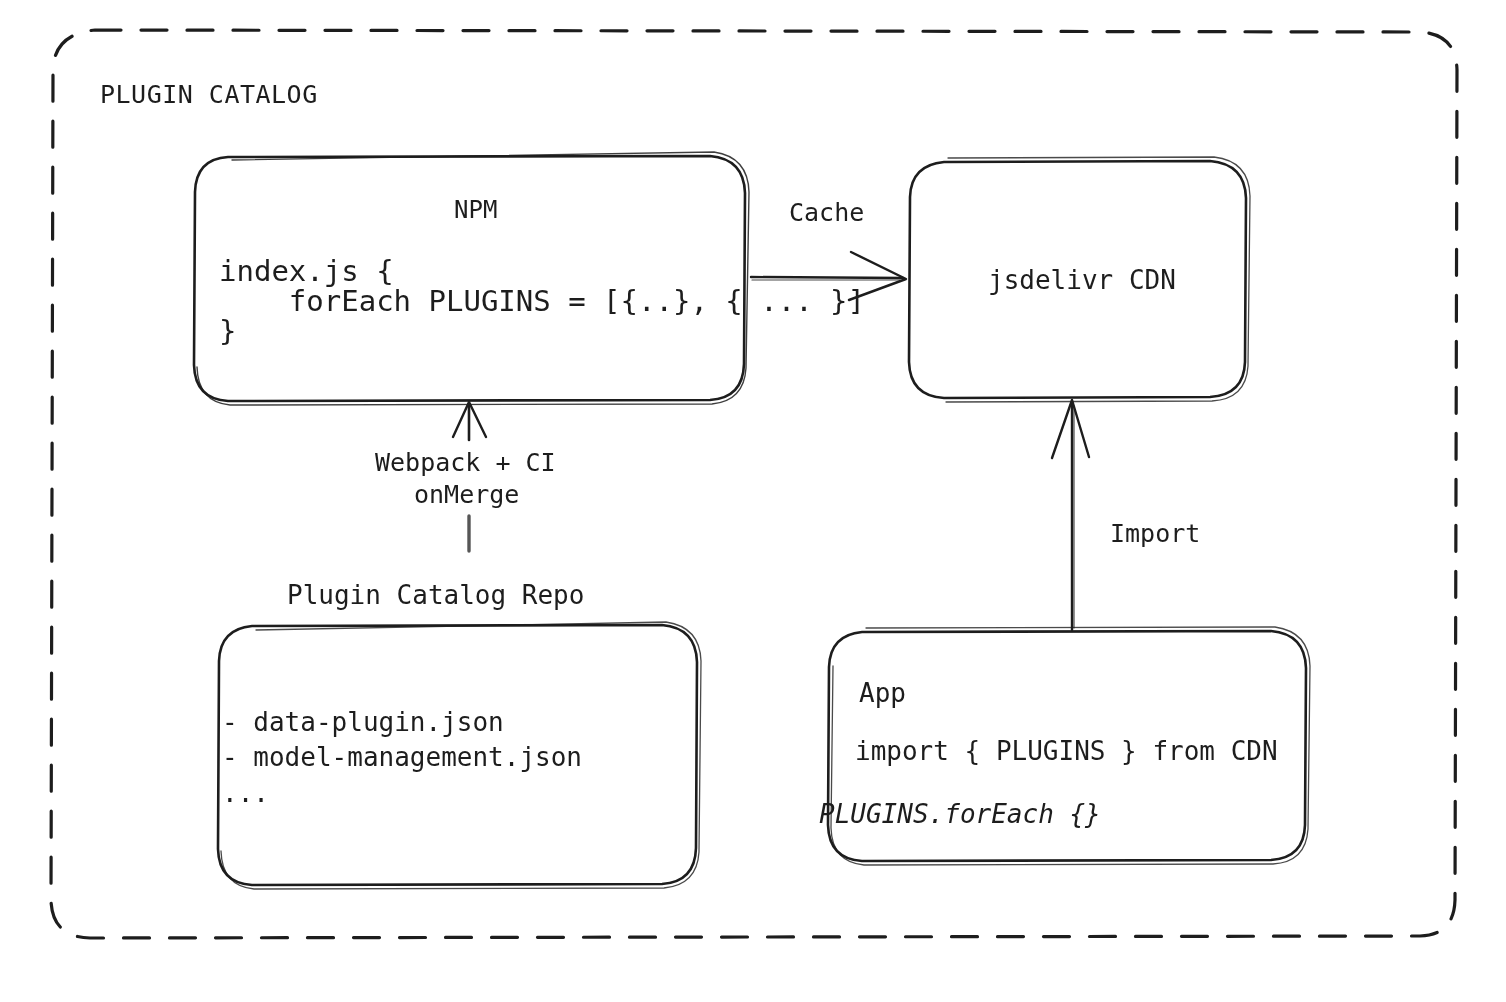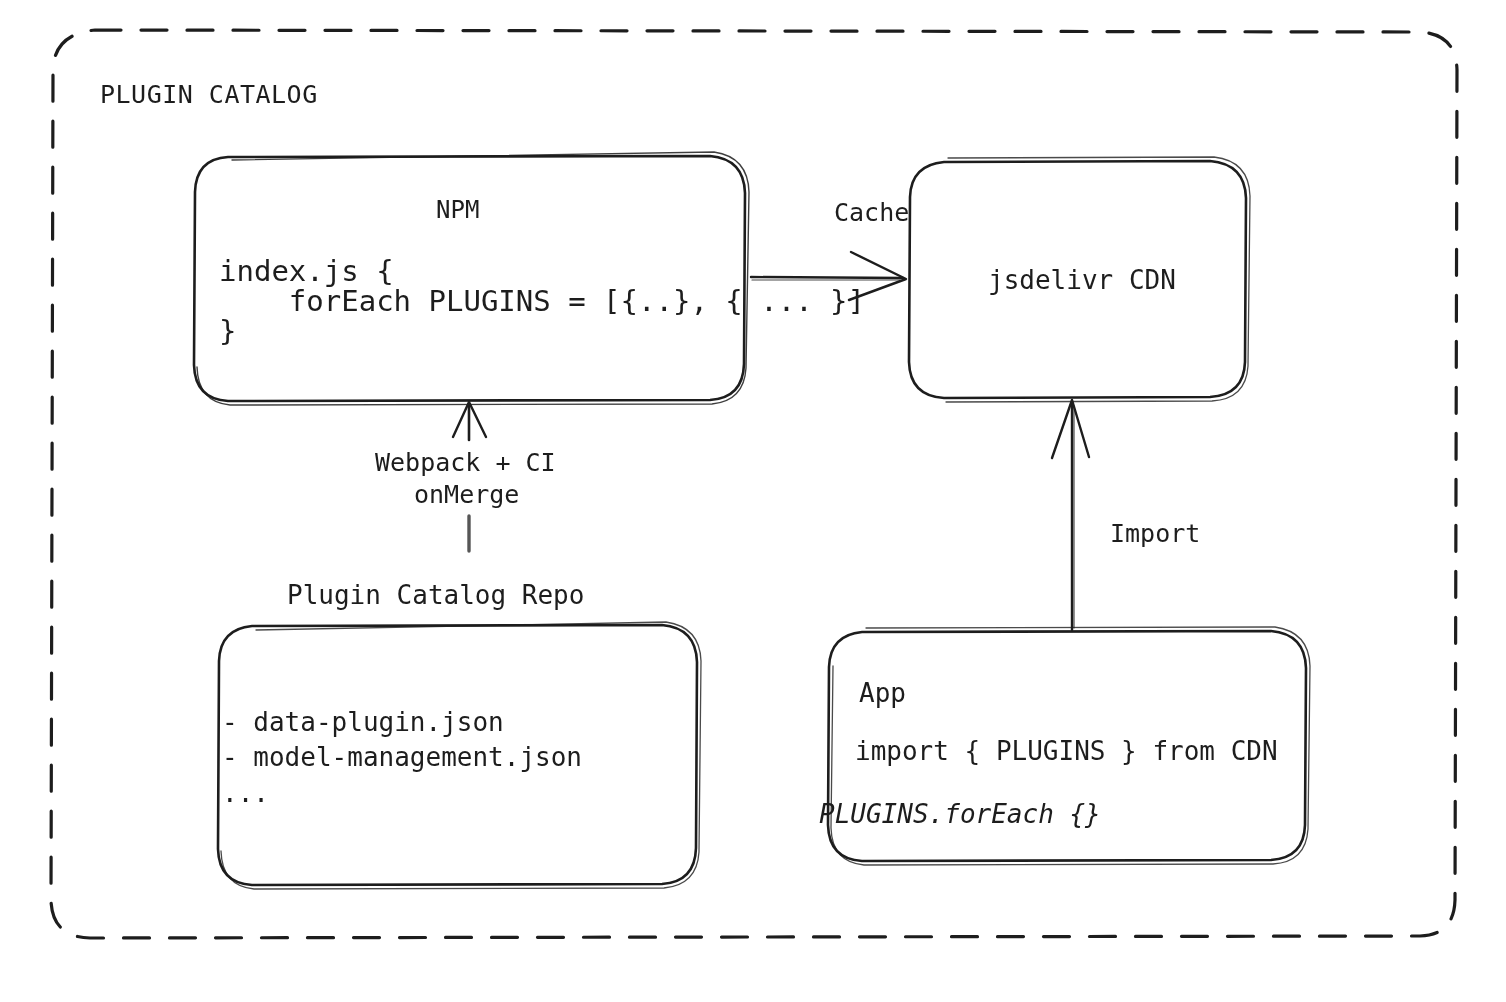--- a/index.html
+++ b/index.html
@@ -91,29 +91,29 @@
       <path d="M 469,516 L 469,551" stroke-width="3.4" opacity="0.75"></path>
 
       <path d="M 1072,630 L 1072,402" stroke-width="2.4"></path>
       <path d="M 1074,628 L 1074,406" stroke-width="1.2" opacity="0.8"></path>
       <path d="M 1052,458 L 1072,400 L 1089,457" stroke-width="2.4"></path>
     </g>
   </svg>
 
   <div class="txt t-group-title" style="left:100px; top:82px;">PLUGIN CATALOG</div>
 
-  <div class="txt t-box-title" style="left:436px; top:198px;">NPM</div>
+  <div class="txt t-box-title" style="left:454px; top:198px;">NPM</div>
 
   <div class="txt t-code" style="left:219px; top:257px;text-align:right;">index.js {</div>
   <div class="txt t-code" style="left:219px; top:287px;">    forEach PLUGINS = [{..}, { ... }]</div>
   <div class="txt t-code" style="left:219px; top:317px;">}</div>
 
   <div class="txt t-code-sm" style="left:988px; top:267px;">jsdelivr CDN</div>
 
-  <div class="txt t-edge" style="left:834px; top:200px;text-align:center;">Cache</div>
+  <div class="txt t-edge" style="left:789px; top:200px;text-align:center;">Cache</div>
 
   <div class="txt t-edge" style="left:375px; top:450px;">Webpack + CI</div>
   <div class="txt t-edge" style="left:414px; top:482px;">onMerge</div>
 
   <div class="txt t-caption" style="left:287px; top:569px;">Plugin Catalog Repo</div>
 
   <div class="txt t-code-sm" style="left:222px; top:709px;">- data-plugin.json</div>
   <div class="txt t-code-sm" style="left:222px; top:744px;">- model-management.json</div>
   <div class="txt t-code-sm" style="left:222px; top:780px;">...</div>
 

